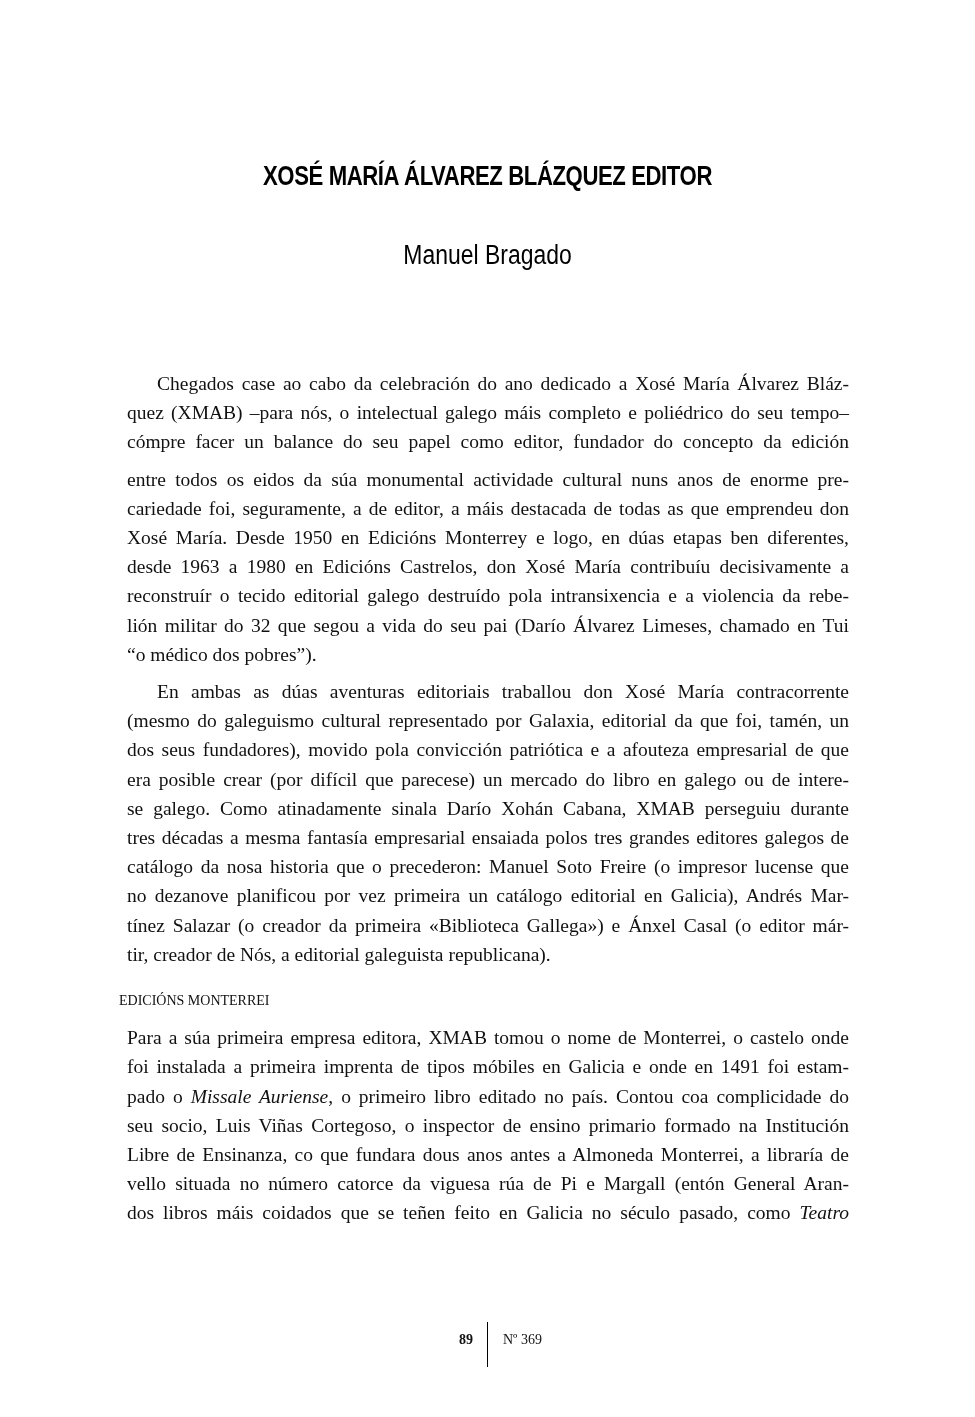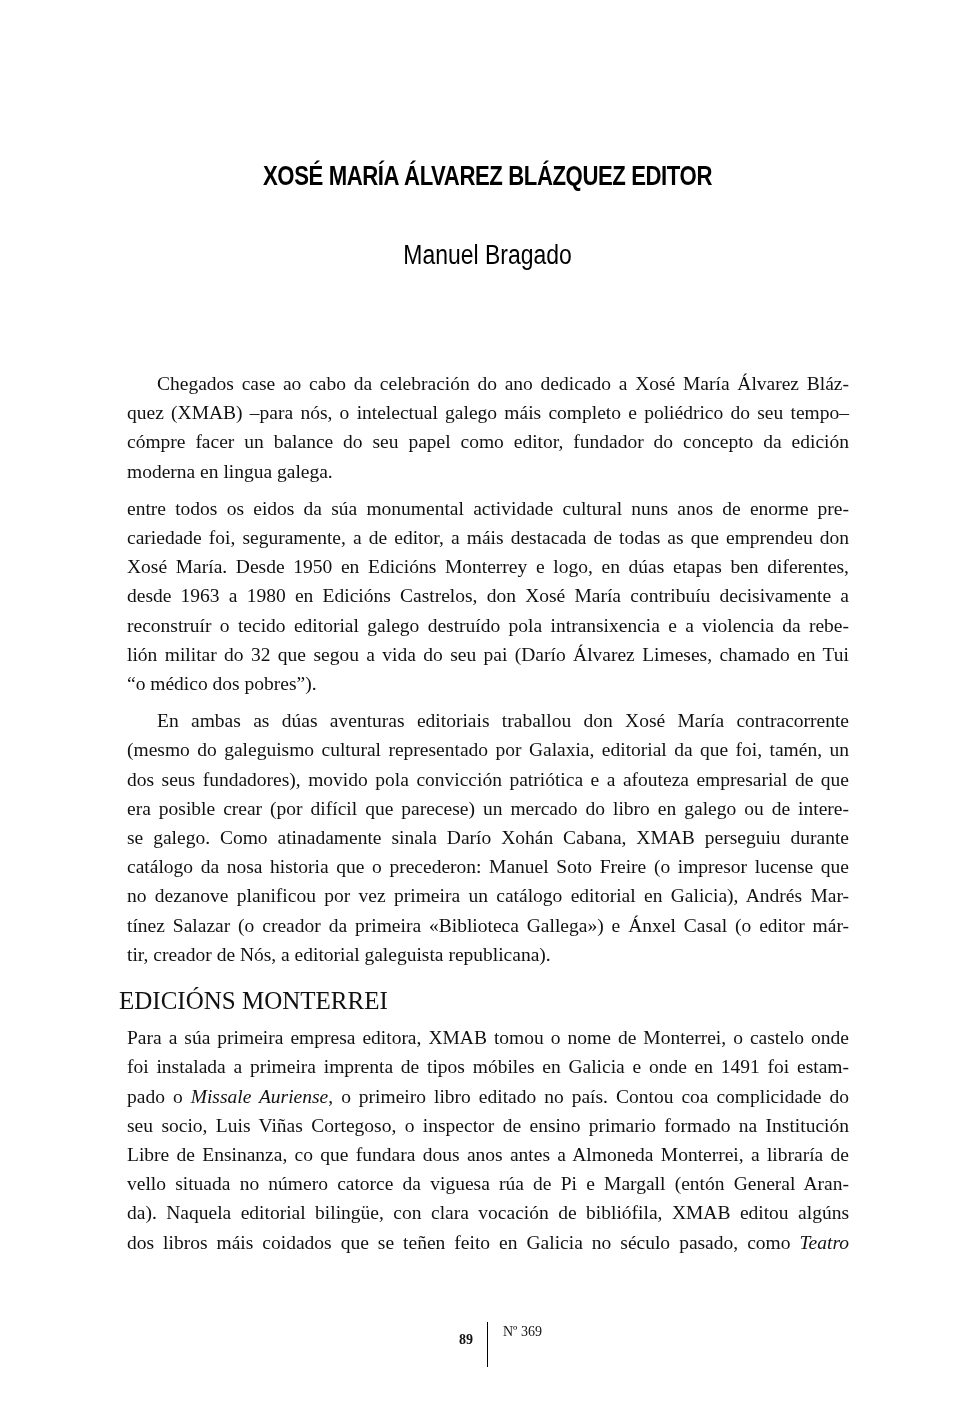--- a/index.html
+++ b/index.html
@@ -64,21 +64,21 @@
     text-align-last: justify;
     white-space: nowrap;
     overflow: visible;
   }
   .line.last {
     text-align-last: left;
   }
   .section-heading {
     margin: 17px 0 0 0;
     font-family: "Liberation Serif", serif;
-    font-size: 25px;
+    font-size: 14px;
     line-height: 29.2px;
     text-transform: none;
   }
   .footer {
     position: absolute;
     top: 1322px;
     left: 0;
     width: 975px;
     height: 50px;
   }
@@ -94,73 +94,72 @@
     position: absolute;
     left: 487px;
     top: 0;
     width: 1px;
     height: 45px;
     background: #000;
   }
   .issue-number {
     position: absolute;
     left: 503px;
-    top: 2px;
+    top: 10px;
     font-family: "Liberation Serif", serif;
     font-size: 14px;
   }
   em { font-style: italic; }
 </style>
 </head>
 <body>
 
 <h1 class="title">XOSÉ MARÍA ÁLVAREZ BLÁZQUEZ EDITOR</h1>
 <div class="author">Manuel Bragado</div>
 
 <div class="body-text">
 
   <p class="para indent">
     <span class="line">Chegados case ao cabo da celebración do ano dedicado a Xosé María Álvarez Bláz-</span>
     <span class="line" style="text-indent:0">quez (XMAB) –para nós, o intelectual galego máis completo e poliédrico do seu tempo–</span>
     <span class="line" style="text-indent:0">cómpre facer un balance do seu papel como editor, fundador do concepto da edición</span>
-    <span class="line last" style="text-indent:0">moderna en lingua galega.</span>
   </p>
 
   <p class="para indent">
     <span class="line" style="text-indent:0">entre todos os eidos da súa monumental actividade cultural nuns anos de enorme pre-</span>
     <span class="line" style="text-indent:0">cariedade foi, seguramente, a de editor, a máis destacada de todas as que emprendeu don</span>
     <span class="line" style="text-indent:0">Xosé María. Desde 1950 en Edicións Monterrey e logo, en dúas etapas ben diferentes,</span>
     <span class="line" style="text-indent:0">desde 1963 a 1980 en Edicións Castrelos, don Xosé María contribuíu decisivamente a</span>
     <span class="line" style="text-indent:0">reconstruír o tecido editorial galego destruído pola intransixencia e a violencia da rebe-</span>
     <span class="line" style="text-indent:0">lión militar do 32 que segou a vida do seu pai (Darío Álvarez Limeses, chamado en Tui</span>
     <span class="line last" style="text-indent:0">“o médico dos pobres”).</span>
   </p>
 
   <p class="para indent">
     <span class="line">En ambas as dúas aventuras editoriais traballou don Xosé María contracorrente</span>
     <span class="line" style="text-indent:0">(mesmo do galeguismo cultural representado por Galaxia, editorial da que foi, tamén, un</span>
     <span class="line" style="text-indent:0">dos seus fundadores), movido pola convicción patriótica e a afouteza empresarial de que</span>
     <span class="line" style="text-indent:0">era posible crear (por difícil que parecese) un mercado do libro en galego ou de intere-</span>
     <span class="line" style="text-indent:0">se galego. Como atinadamente sinala Darío Xohán Cabana, XMAB perseguiu durante</span>
+    <span class="line" style="text-indent:0">tres décadas a mesma fantasía empresarial ensaiada polos tres grandes editores galegos de</span>
     <span class="line" style="text-indent:0">catálogo da nosa historia que o precederon: Manuel Soto Freire (o impresor lucense que</span>
     <span class="line" style="text-indent:0">no dezanove planificou por vez primeira un catálogo editorial en Galicia), Andrés Mar-</span>
     <span class="line" style="text-indent:0">tínez Salazar (o creador da primeira «Biblioteca Gallega») e Ánxel Casal (o editor már-</span>
     <span class="line last" style="text-indent:0">tir, creador de Nós, a editorial galeguista republicana).</span>
   </p>
 
   <h2 class="section-heading" style="font-weight:normal;">EDICIÓNS MONTERREI</h2>
 
   <p class="para">
     <span class="line">Para a súa primeira empresa editora, XMAB tomou o nome de Monterrei, o castelo onde</span>
     <span class="line">foi instalada a primeira imprenta de tipos móbiles en Galicia e onde en 1491 foi estam-</span>
     <span class="line"><span>pado o </span><em>Missale Auriense</em><span>, o primeiro libro editado no país. Contou coa complicidade do</span></span>
     <span class="line">seu socio, Luis Viñas Cortegoso, o inspector de ensino primario formado na Institución</span>
     <span class="line">Libre de Ensinanza, co que fundara dous anos antes a Almoneda Monterrei, a libraría de</span>
     <span class="line">vello situada no número catorce da viguesa rúa de Pi e Margall (entón General Aran-</span>
-    <span class="line">da). Naquela editorial bilingüe, con clara vocación de bibliófila, XMAB editou algúns</span>
     <span class="line"><span>dos libros máis coidados que se teñen feito en Galicia no século pasado, como </span><em>Teatro</em></span>
   </p>
 </div>
 
 <div class="footer">
   <span class="page-number">89</span>
   <span class="divider"></span>
   <span class="issue-number">Nº 369</span>
 </div>
 

